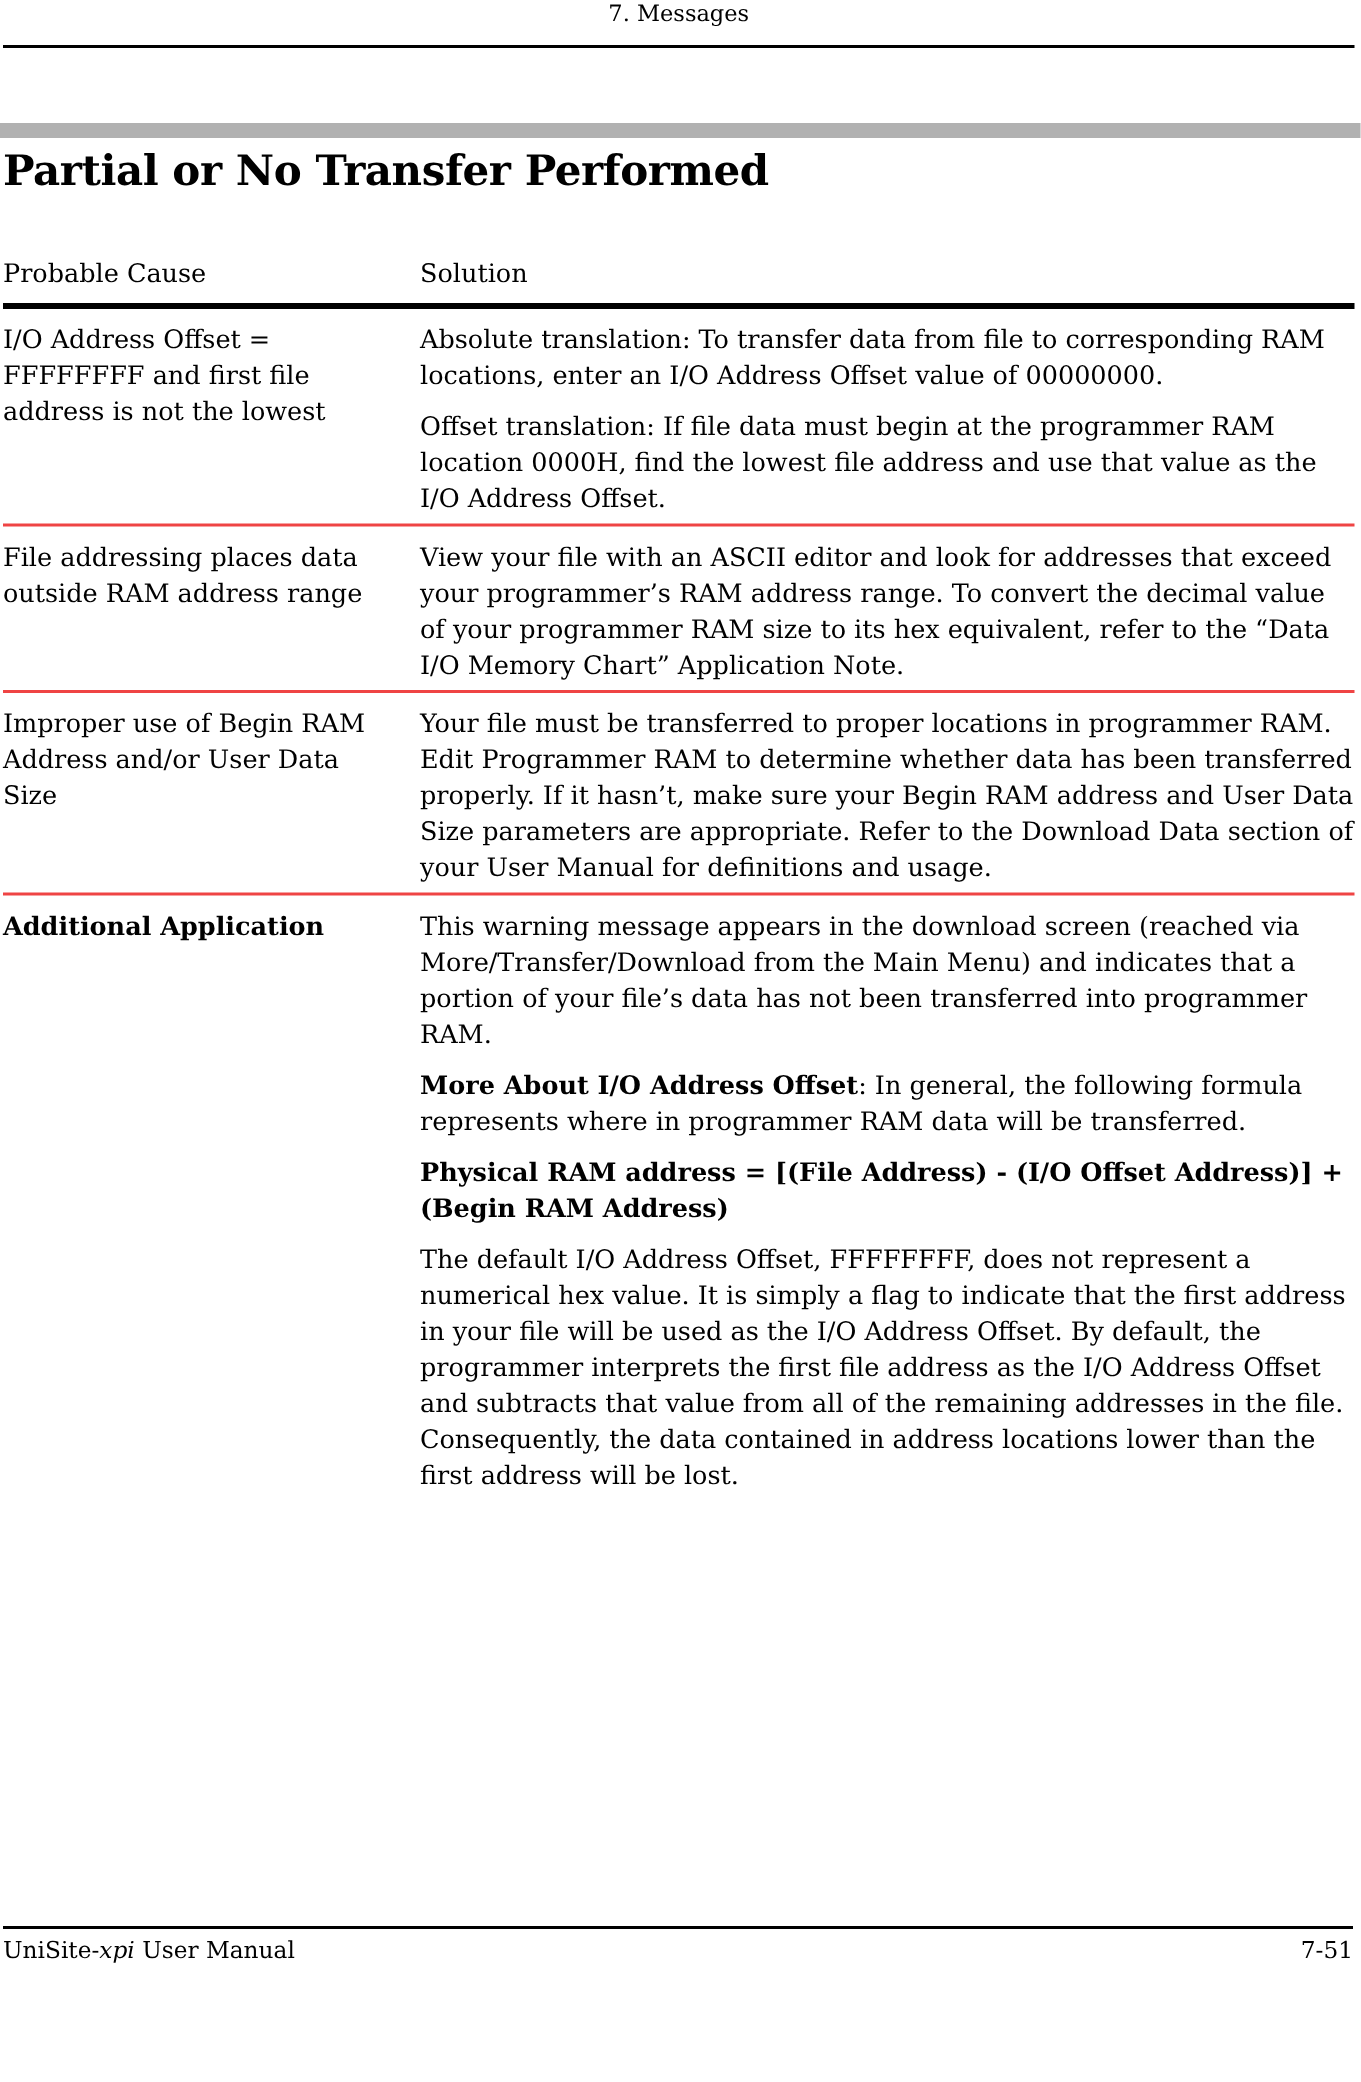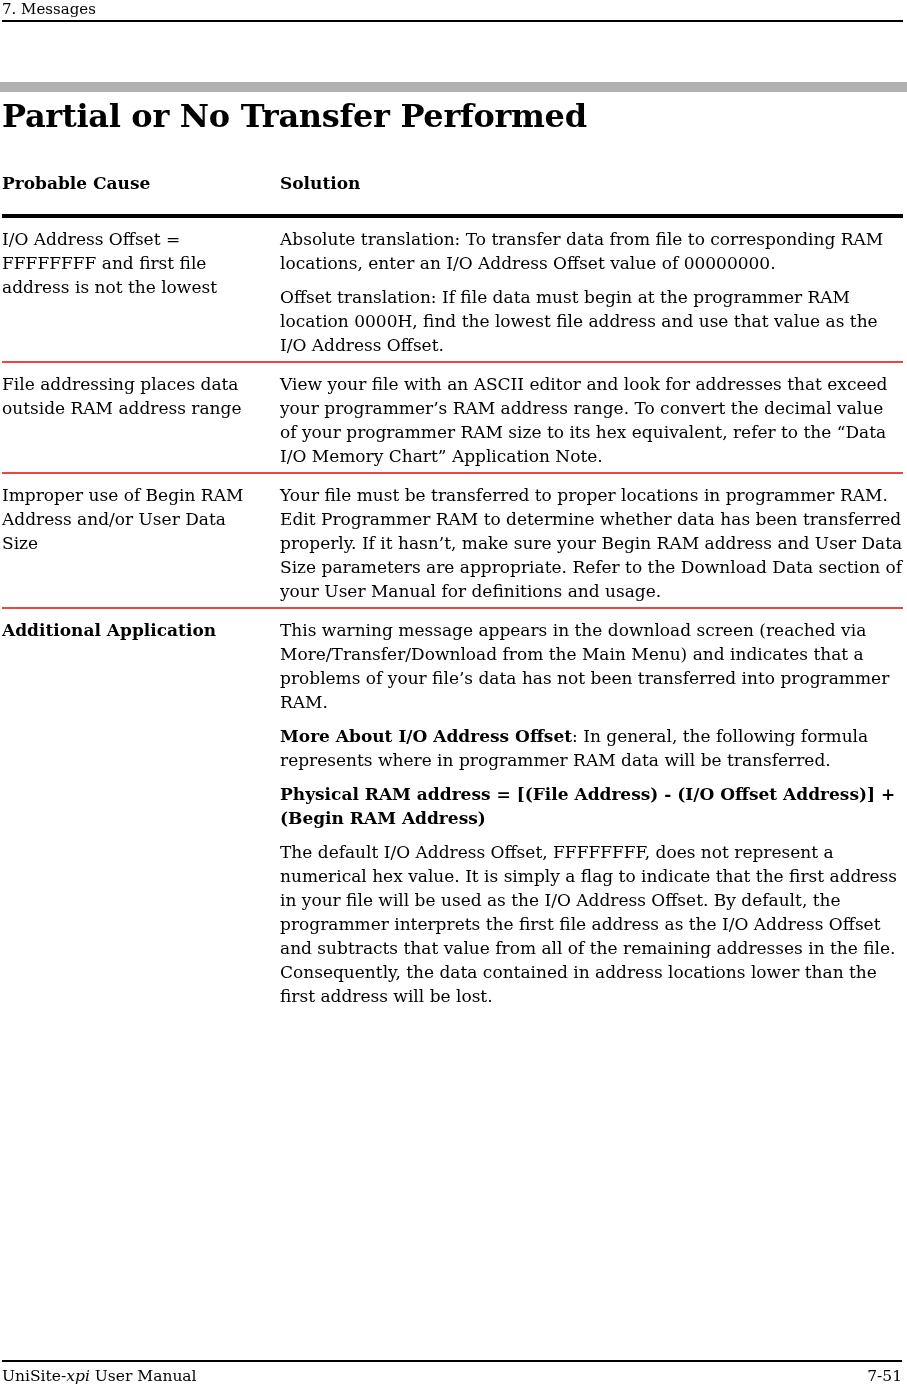--- a/index.html
+++ b/index.html
@@ -8,68 +8,68 @@
     width: 907px; height: 1388px;
     position: relative;
     font-family: "DejaVu Serif", "Liberation Serif", serif;
     color: #000000;
     overflow: hidden;
   }
 
   
   .running-header {
     position: absolute; top: 0; left: 2px; right: 4px;
-    text-align: left;
+    text-align: center;
     font-size: 15px; line-height: 18px;
     border-bottom: 2px solid #000;
-    padding-bottom: 2px;
+    padding-bottom: 12px;
   }
 
   
   .divider-bar {
     position: absolute; top: 82px; left: 0; right: 0;
     height: 10px; background: #b1b1b1;
   }
 
   
   .page-title {
     position: absolute; top: 96px; left: 2px; right: 4px;
-    font-size: 32px; font-weight: bold; letter-spacing: -0.3px;
+    font-size: 28px; font-weight: bold; letter-spacing: -0.3px;
     line-height: 1.25;
   }
 
   
   .trouble-table {
     position: absolute; top: 168px; left: 2px; right: 4px;
     font-size: 17px; line-height: 24px;
   }
   .t-headrow {
     display: flex;
-    padding: 3px 0 19px 0;
+    padding: 3px 0 7px 0;
     border-bottom: 4px solid #000;
-    font-weight: bold;
+    font-weight: normal;
   }
   .t-row {
     display: flex;
     padding: 9px 0 4px 0;
     border-bottom: 2px solid #ef4444;
   }
   .t-row.last { border-bottom: none; }
   .cell-cause {
     width: 262px; flex: 0 0 262px;
     margin-right: 16px;
   }
   .cell-solution { flex: 1 1 auto; }
   .cell-solution p { margin: 0 0 10px 0; }
   .cell-solution p:last-child { margin-bottom: 0; }
   .cause-bold { font-weight: bold; }
 
   
   .page-footer {
-    position: absolute; top: 1360px; left: 2px; right: 5px;
+    position: absolute; top: 1284px; left: 2px; right: 5px;
     border-top: 2px solid #000;
     padding-top: 4px;
     display: flex; justify-content: space-between;
     font-size: 15.5px; line-height: 20px;
   }
   .italic { font-style: italic; }
 </style>
 </head>
 <body>
 
@@ -106,21 +106,21 @@
   <div class="t-row">
     <div class="cell-cause">Improper use of Begin RAM Address and/or User Data Size</div>
     <div class="cell-solution">
       <p>Your file must be transferred to proper locations in programmer RAM. Edit Programmer RAM to determine whether data has been transferred properly. If it hasn’t, make sure your Begin RAM address and User Data Size parameters are appropriate. Refer to the Download Data section of your User Manual for definitions and usage.</p>
     </div>
   </div>
 
   <div class="t-row last">
     <div class="cell-cause cause-bold">Additional Application</div>
     <div class="cell-solution">
-      <p><b></b><span>This warning message appears in the download screen (reached via More/Transfer/Download from the Main Menu) and indicates that a problems of your file’s data has not been transferred into programmer RAM.</span></p>
+      <p><b></b><span>This warning message appears in the download screen (reached via More/Transfer/Download from the Main Menu) and indicates that a portion of your file’s data has not been transferred into programmer RAM.</span></p>
       <p><b>More About I/O Address Offset</b><span>: In general, the following formula represents where in programmer RAM data will be transferred.</span></p>
       <p><b>Physical RAM address = [(File Address) - (I/O Offset Address)] + (Begin RAM Address)</b><span></span></p>
       <p><b></b><span>The default I/O Address Offset, FFFFFFFF, does not represent a numerical hex value. It is simply a flag to indicate that the first address in your file will be used as the I/O Address Offset. By default, the programmer interprets the first file address as the I/O Address Offset and subtracts that value from all of the remaining addresses in the file. Consequently, the data contained in address locations lower than the first address will be lost.</span></p>
     </div>
   </div>
 
 </div>
 
 <div class="page-footer">
   <div><span>UniSite-</span><span class="italic">xpi</span><span> User Manual</span></div>

